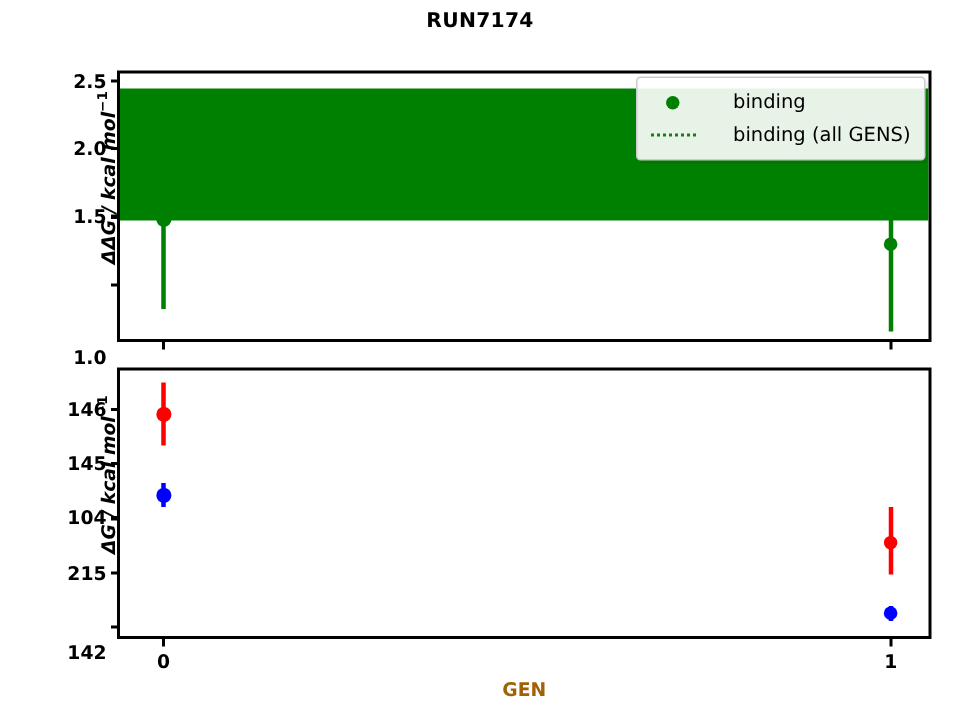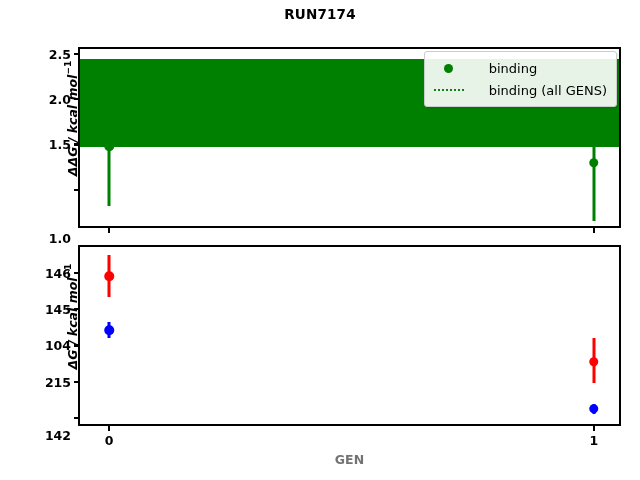--- a/index.html
+++ b/index.html
@@ -114,21 +114,21 @@
     width: 180px;
   }
   #xlabel-gen {
     position: absolute;
     left: 78px;
     top: 452px;
     width: 543px;
     text-align: center;
     font-size: 12.5px;
     font-weight: bold;
-    color: #737373;
+    color: #a16207;
   }
   sup.exp {
     font-size: 0.72em;
     vertical-align: super;
     line-height: 0;
   }
   i.mathvar {
     font-style: italic;
     font-weight: bold;
   }

